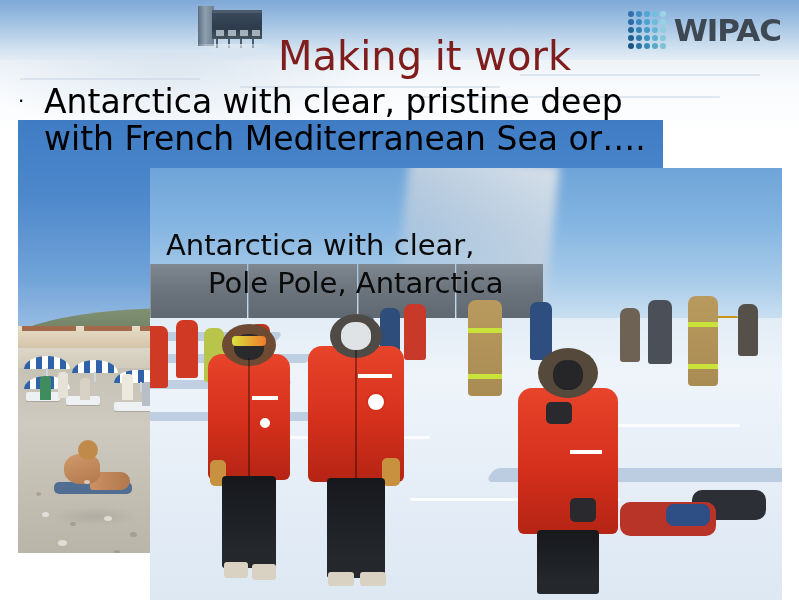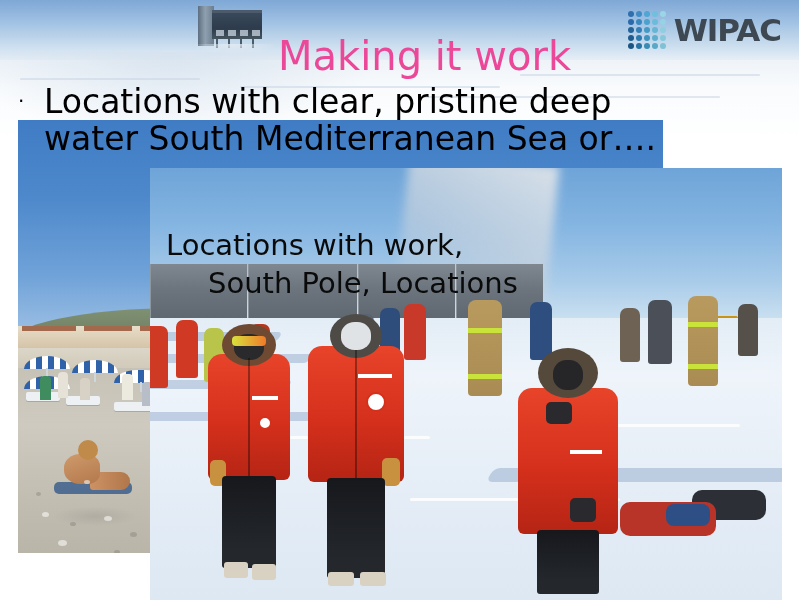--- a/index.html
+++ b/index.html
@@ -74,21 +74,21 @@
   }
   .wipac-dots i{display:block;width:6px;height:6px;border-radius:50%;}
   .wipac-word{
     font-family:"DejaVu Sans", sans-serif;
     font-weight:bold;font-size:31px;letter-spacing:-1px;color:#3d4852;line-height:1;
   }
 
   
   .title{
     position:absolute;left:278px;top:33px;
-    font-size:40px;color:#ec4899;font-weight:normal;letter-spacing:0px;
+    font-size:40px;color:#7f1d1d;font-weight:normal;letter-spacing:0px;
     white-space:nowrap;
     font-family:"DejaVu Sans", sans-serif;
   }
 
   
   .bullet-block{
     position:absolute;left:18px;top:84px;width:700px;
     font-size:33px;color:#000000;line-height:1.12;
     font-family:"DejaVu Sans", sans-serif;
     z-index:7;
@@ -513,24 +513,24 @@
     <div class="gear-pile">
       <div class="gp-dark"></div>
       <div class="gp-red"></div>
       <div class="gp-blue"></div>
     </div>
   </div>
 
   <div class="bullet-block">
     <div class="bullet-row">
       <div class="bullet-mark">·</div>
-      <div class="bullet-text">Locations with clear, pristine deep</div>
-    </div>
-    <div class="bullet-line2">water South Mediterranean Sea or….</div>
+      <div class="bullet-text">Antarctica with clear, pristine deep</div>
+    </div>
+    <div class="bullet-line2">with French Mediterranean Sea or….</div>
   </div>
 
   <div class="ant-text">
-    <div class="l1">Locations with work,</div>
-    <div class="l3">South Pole, Locations</div>
+    <div class="l1">Antarctica with clear,</div>
+    <div class="l3">Pole Pole, Antarctica</div>
   </div>
 
 
 </div>
 
 </body></html>

